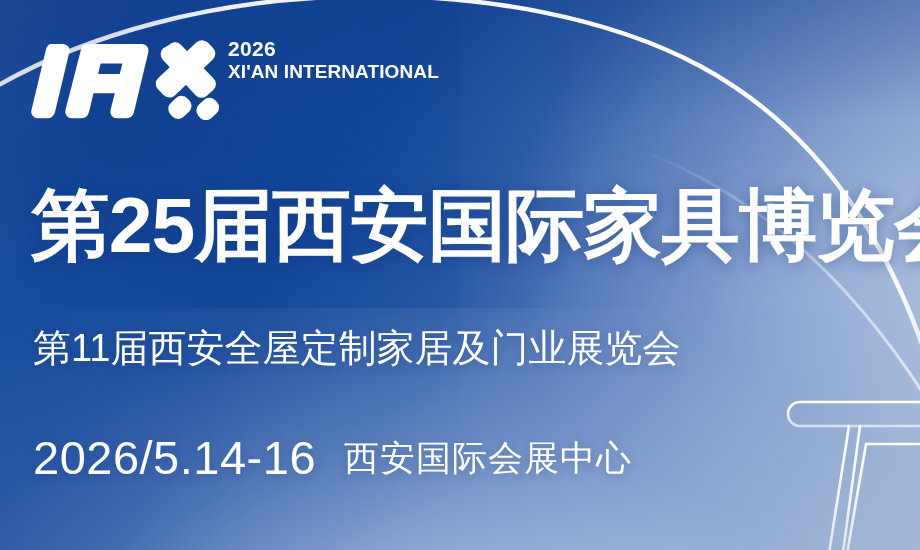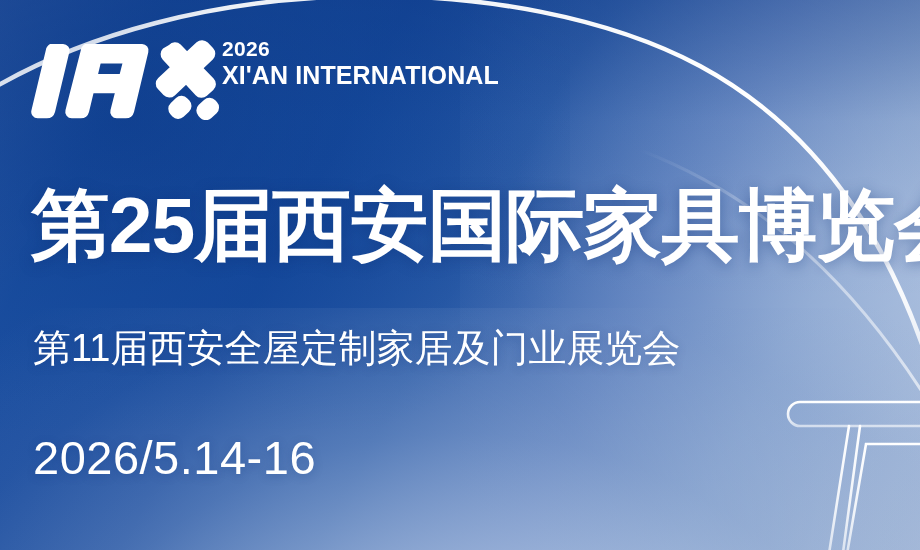--- a/index.html
+++ b/index.html
@@ -83,36 +83,36 @@
     pointer-events: none;
   }
 
   
   .logo-block {
     position: absolute;
     left: 30px;
     top: 36px;
     display: flex;
     align-items: flex-start;
-    gap: 2px;
+    gap: 8px;
   }
   .logo-mark { display: block; }
   .logo-text {
     color: #ffffff;
     padding-top: 2px;
     letter-spacing: 0.2px;
   }
   .logo-year {
     font-size: 21px;
     font-weight: 700;
     line-height: 1.08;
     letter-spacing: 0.3px;
   }
   .logo-en1, .logo-en2 {
-    font-size: 25px;
+    font-size: 19px;
     font-weight: 600;
     line-height: 1.18;
     letter-spacing: 0.1px;
     white-space: nowrap;
   }
 
   
   .headline {
     position: absolute;
     left: 31px;
@@ -241,15 +241,16 @@
       <div class="logo-en1">XI'AN INTERNATIONAL</div>
     </div>
   </div>
 
   <div class="headline">第25届西安国际家具博览会</div>
 
   <div class="subtitle">第11届西安全屋定制家居及门业展览会</div>
 
   <div class="dateline">
     <span class="date-num">2026/5.14-16</span>
+    <span class="date-venue">西安国际会展中心</span>
   </div>
 
 </div>
 
 </body></html>

